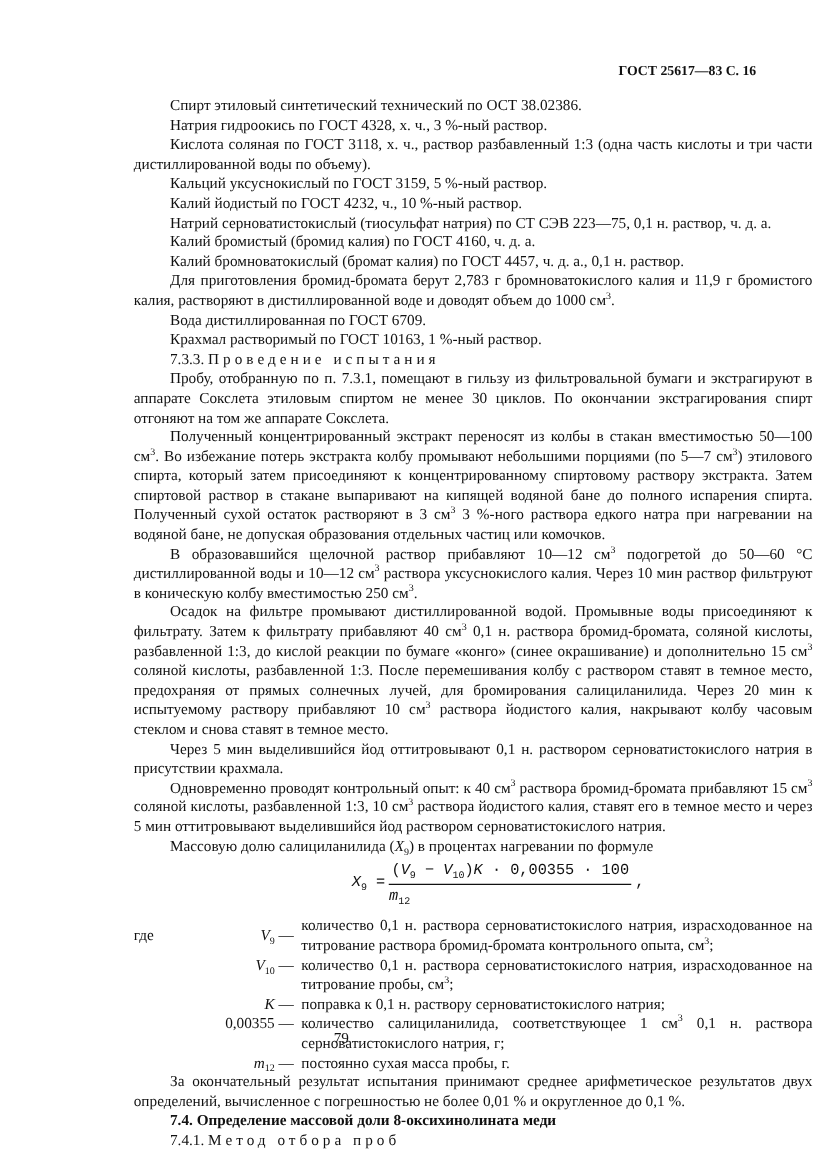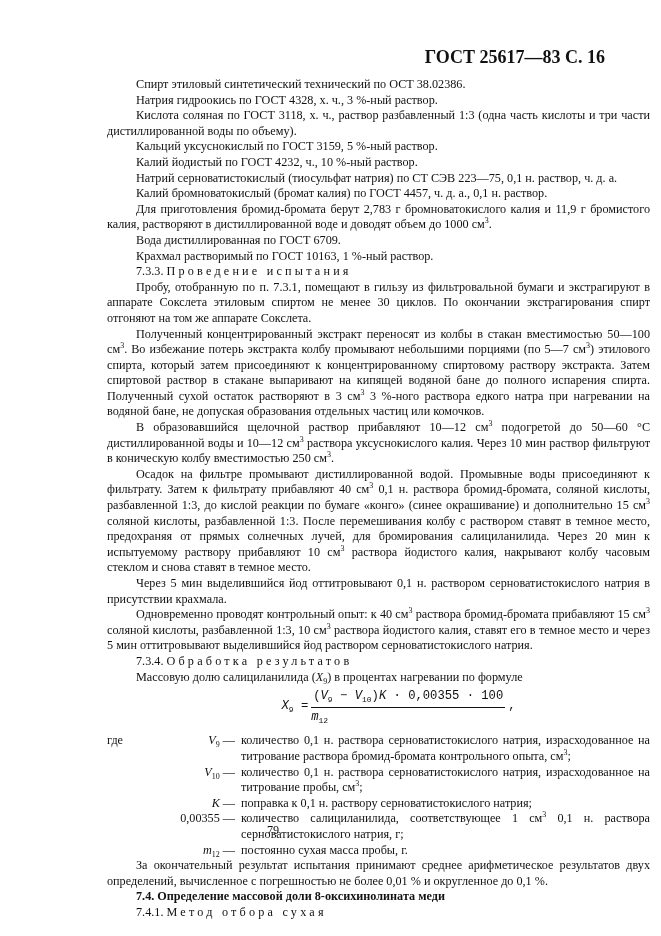--- a/index.html
+++ b/index.html
@@ -3,21 +3,21 @@
 <meta charset="utf-8">
 <style>
   html, body { margin: 0; padding: 0; background: #ffffff; }
   body {
     width: 661px; height: 936px; position: relative; overflow: hidden;
     font-family: "Liberation Serif", "DejaVu Serif", serif;
     color: #111; font-size: 12.2px; line-height: 15.6px;
   }
   .header {
     position: absolute; top: 50px; right: 56px;
-    font-weight: bold; font-size: 18px;
+    font-weight: bold; font-size: 11px;
   }
   .content {
     position: absolute; left: 63px; top: 77px; width: 543px; margin-left: 44px;
   }
   p { margin: 0; text-align: justify; text-indent: 29px; }
   .spaced { letter-spacing: 3.2px; }
   .bold { font-weight: bold; }
   sup { font-size: 8px; line-height: 0; vertical-align: 5px; }
   sub { font-size: 8px; line-height: 0; vertical-align: -3px; }
   i { font-style: italic; }
@@ -40,47 +40,47 @@
 
 <div class="header">ГОСТ 25617—83 С. 16</div>
 
 <div class="content">
   <p>Спирт этиловый синтетический технический по ОСТ 38.02386.</p>
   <p>Натрия гидроокись по ГОСТ 4328, х. ч., 3 %-ный раствор.</p>
   <p>Кислота соляная по ГОСТ 3118, х. ч., раствор разбавленный 1:3 (одна часть кислоты и три части дистиллированной воды по объему).</p>
   <p>Кальций уксуснокислый по ГОСТ 3159, 5 %-ный раствор.</p>
   <p>Калий йодистый по ГОСТ 4232, ч., 10 %-ный раствор.</p>
   <p>Натрий серноватистокислый (тиосульфат натрия) по СТ СЭВ 223—75, 0,1 н. раствор, ч. д. а.</p>
+  <p>Калий бромистый (бромид калия) по ГОСТ 4160, ч. д. а.</p>
   <p>Калий бромноватокислый (бромат калия) по ГОСТ 4457, ч. д. а., 0,1 н. раствор.</p>
   <p><span>Для приготовления бромид-бромата берут 2,783 г бромноватокислого калия и 11,9 г бромистого калия, растворяют в дистиллированной воде и доводят объем до 1000 см</span><sup>3</sup><span>.</span></p>
   <p>Вода дистиллированная по ГОСТ 6709.</p>
   <p>Крахмал растворимый по ГОСТ 10163, 1 %-ный раствор.</p>
 
   <p><span>7.3.3.</span> <span class="spaced">Проведение испытания</span></p>
   <p>Пробу, отобранную по п. 7.3.1, помещают в гильзу из фильтровальной бумаги и экстрагируют в аппарате Сокслета этиловым спиртом не менее 30 циклов. По окончании экстрагирования спирт отгоняют на том же аппарате Сокслета.</p>
   <p><span>Полученный концентрированный экстракт переносят из колбы в стакан вместимостью 50—100 см</span><sup>3</sup><span>. Во избежание потерь экстракта колбу промывают небольшими порциями (по 5—7 см</span><sup>3</sup><span>) этилового спирта, который затем присоединяют к концентрированному спиртовому раствору экстракта. Затем спиртовой раствор в стакане выпаривают на кипящей водяной бане до полного испарения спирта. Полученный сухой остаток растворяют в 3 см</span><sup>3</sup><span> 3 %-ного раствора едкого натра при нагревании на водяной бане, не допуская образования отдельных частиц или комочков.</span></p>
   <p><span>В образовавшийся щелочной раствор прибавляют 10—12 см</span><sup>3</sup><span> подогретой до 50—60 °С дистиллированной воды и 10—12 см</span><sup>3</sup><span> раствора уксуснокислого калия. Через 10 мин раствор фильтруют в коническую колбу вместимостью 250 см</span><sup>3</sup><span>.</span></p>
   <p><span>Осадок на фильтре промывают дистиллированной водой. Промывные воды присоединяют к фильтрату. Затем к фильтрату прибавляют 40 см</span><sup>3</sup><span> 0,1 н. раствора бромид-бромата, соляной кислоты, разбавленной 1:3, до кислой реакции по бумаге «конго» (синее окрашивание) и дополнительно 15 см</span><sup>3</sup><span> соляной кислоты, разбавленной 1:3. После перемешивания колбу с раствором ставят в темное место, предохраняя от прямых солнечных лучей, для бромирования салициланилида. Через 20 мин к испытуемому раствору прибавляют 10 см</span><sup>3</sup><span> раствора йодистого калия, накрывают колбу часовым стеклом и снова ставят в темное место.</span></p>
   <p>Через 5 мин выделившийся йод оттитровывают 0,1 н. раствором серноватистокислого натрия в присутствии крахмала.</p>
   <p><span>Одновременно проводят контрольный опыт: к 40 см</span><sup>3</sup><span> раствора бромид-бромата прибавляют 15 см</span><sup>3</sup><span> соляной кислоты, разбавленной 1:3, 10 см</span><sup>3</sup><span> раствора йодистого калия, ставят его в темное место и через 5 мин оттитровывают выделившийся йод раствором серноватистокислого натрия.</span></p>
 
-  <p><span>7.3.4.</span> <span class="spaced">Обработка результатов</span></p>
   <p><span>Массовую долю салициланилида (</span><i>X</i><sub>9</sub><span>) в процентах нагревании по формуле</span></p>
 
   <div class="formula">
     <span><i>X</i><sub>9</sub><span> = </span></span>
     <span class="frac">
       <span class="num"><span>(</span><i>V</i><sub>9</sub><span> − </span><i>V</i><sub>10</sub><span>)</span><i>K</i><span> · 0,00355 · 100</span></span>
       <span class="den"><i>m</i><sub>12</sub></span>
     </span>
     <span> ,</span>
   </div>
 
   <div class="defs">
-    <div class="def" style="position:relative;">
+    <div class="def" style="position:relative;align-items:center;">
       <span class="sym"><span class="gde">где</span><i>V</i><sub>9</sub><span> —</span></span>
       <span class="txt"><span>количество 0,1 н. раствора серноватистокислого натрия, израсходованное на титрование раствора бромид-бромата контрольного опыта, см</span><sup>3</sup><span>;</span></span>
     </div>
     <div class="def">
       <span class="sym"><i>V</i><sub>10</sub><span> —</span></span>
       <span class="txt"><span>количество 0,1 н. раствора серноватистокислого натрия, израсходованное на титрование пробы, см</span><sup>3</sup><span>;</span></span>
     </div>
     <div class="def">
       <span class="sym"><i>K</i><span> —</span></span>
       <span class="txt"><span>поправка к 0,1 н. раствору серноватистокислого натрия;</span></span>
@@ -90,17 +90,17 @@
       <span class="txt"><span>количество салициланилида, соответствующее 1 см</span><sup>3</sup><span> 0,1 н. раствора серноватистокислого натрия, г;</span></span>
     </div>
     <div class="def">
       <span class="sym"><i>m</i><sub>12</sub><span> —</span></span>
       <span class="txt"><span>постоянно сухая масса пробы, г.</span></span>
     </div>
   </div>
 
   <p>За окончательный результат испытания принимают среднее арифметическое результатов двух определений, вычисленное с погрешностью не более 0,01 % и округленное до 0,1 %.</p>
   <p class="bold">7.4. Определение массовой доли 8-оксихинолината меди</p>
-  <p><span>7.4.1.</span> <span class="spaced">Метод отбора сухая</span></p>
+  <p><span>7.4.1.</span> <span class="spaced">Метод отбора проб</span></p>
 
 </div>
 
 <div class="page-num">79</div>
 
 </body></html>

